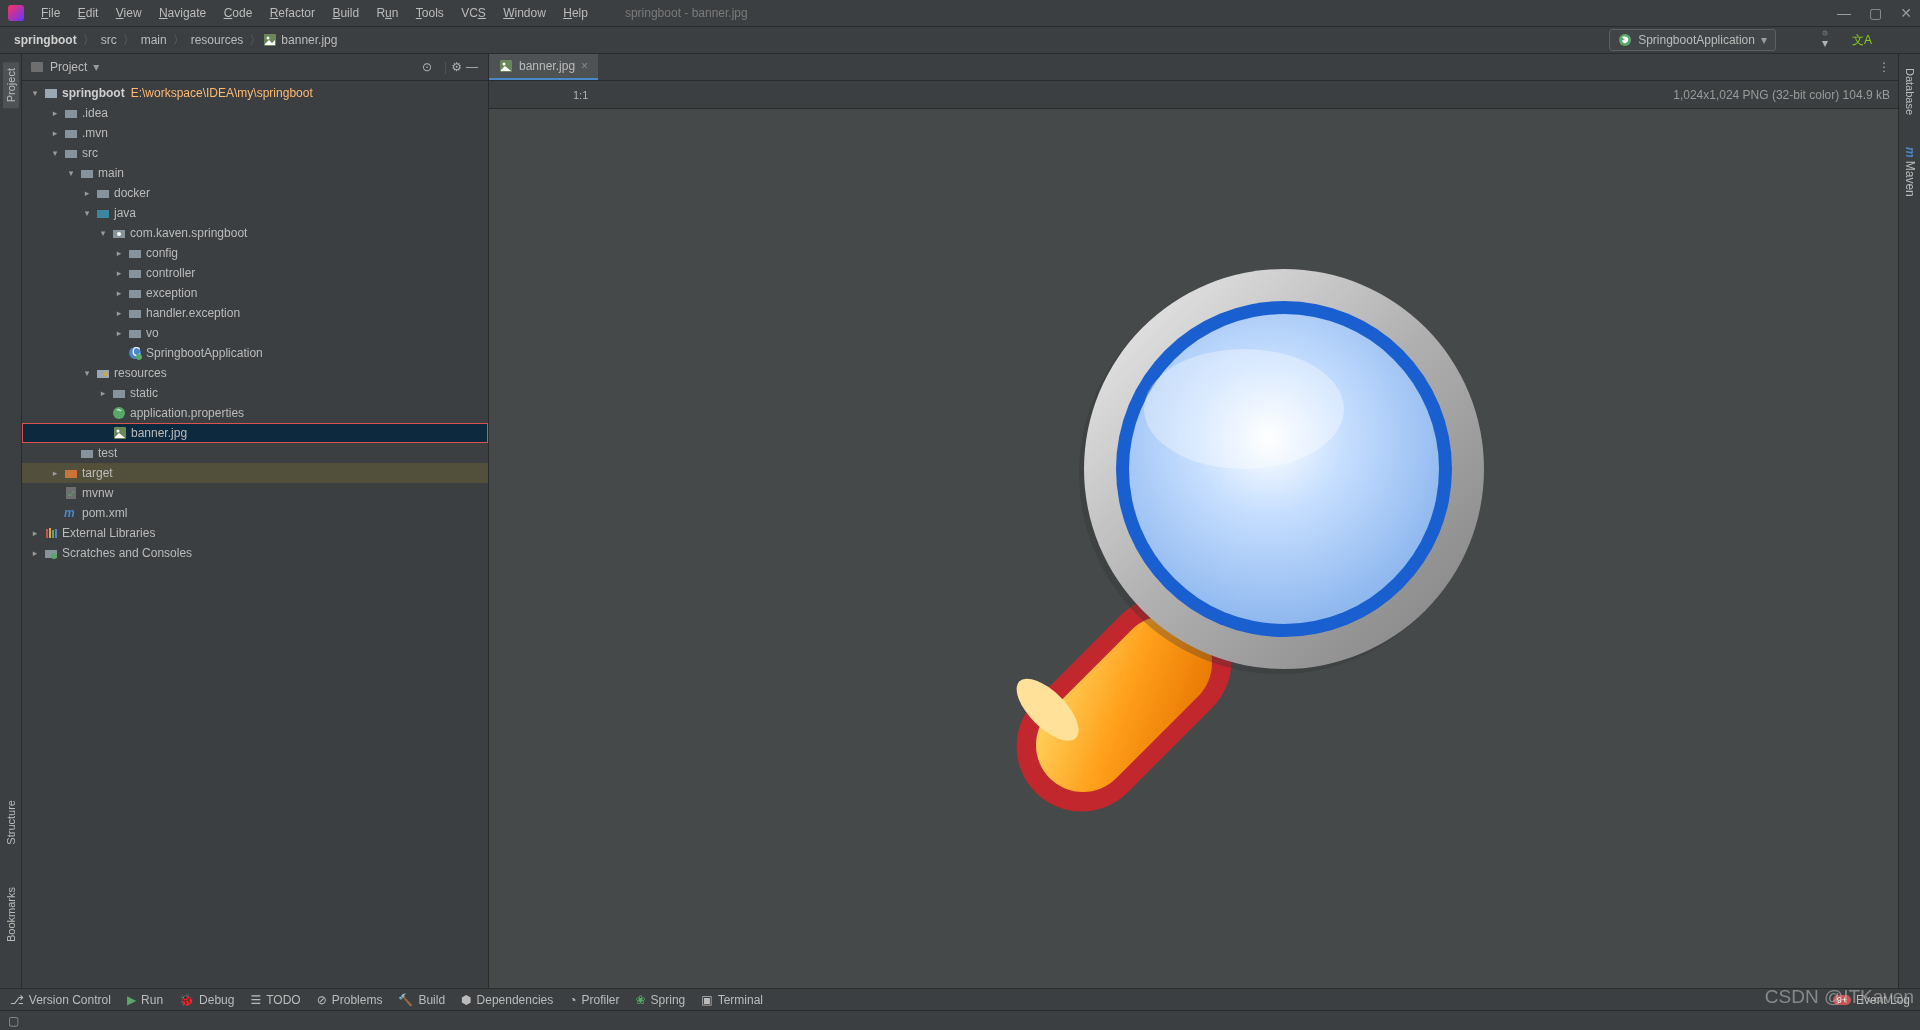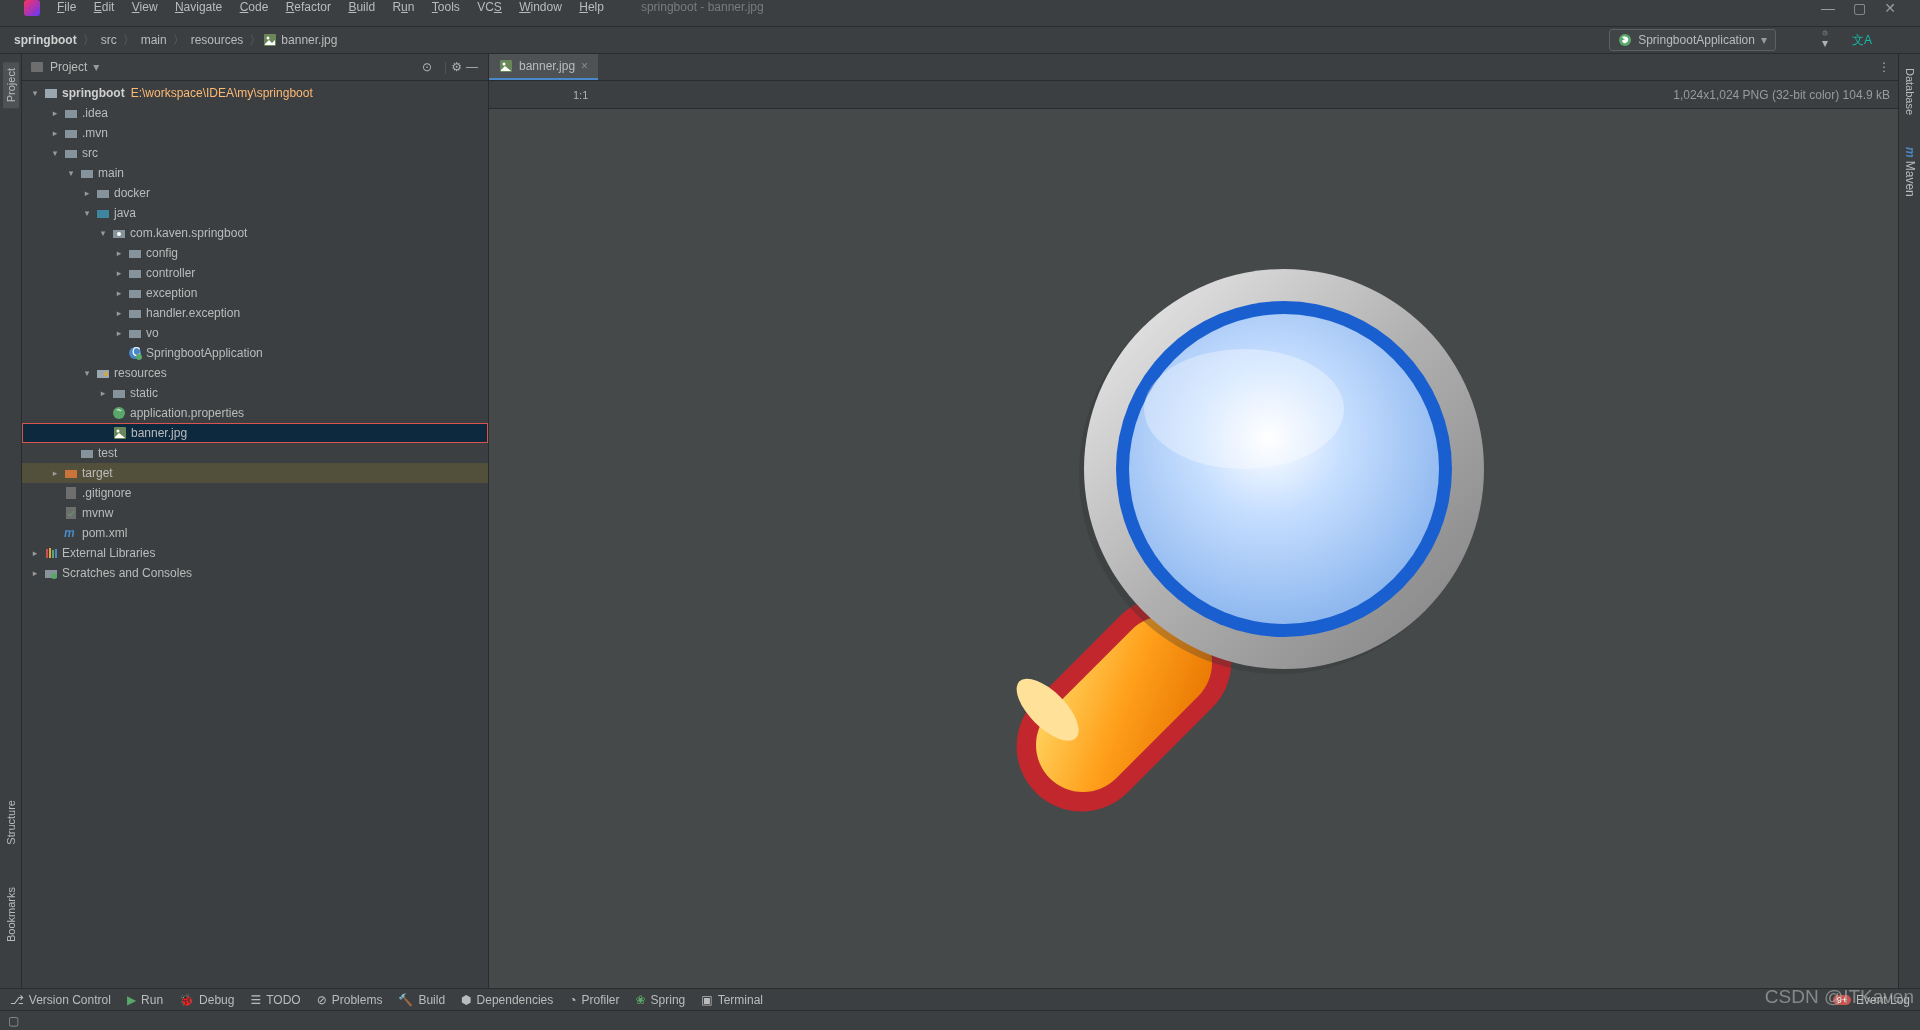--- a/index.html
+++ b/index.html
@@ -1,17 +1,17 @@
 <!DOCTYPE html>
 <html><head>
 <meta charset="utf-8">
 <style>
 *{margin:0;padding:0;box-sizing:border-box;font-family:"Segoe UI",Arial,sans-serif;font-size:12px;user-select:none}
 body{background:#3c3f41;color:#bbbbbb;width:1920px;height:1030px;overflow:hidden;position:relative}
-.titlebar{height:27px;background:#3c3f41;display:flex;align-items:flex-start;padding:0 24px;border-bottom:1px solid #2b2b2b}
+.titlebar{height:27px;background:#3c3f41;display:flex;align-items:center;padding:0 8px;border-bottom:1px solid #2b2b2b}
 .logo{width:16px;height:16px;background:linear-gradient(135deg,#fe315d,#6438ff);border-radius:3px;margin-right:10px}
 .menubar span{padding:4px 7px;color:#bbbbbb;cursor:pointer}
 .menubar span u{text-decoration:underline}
 .titlebar .wintitle{margin-left:30px;color:#7a7a7a}
 .winctrl{margin-left:auto;display:flex;gap:18px;color:#9a9a9a}
 .winctrl span{cursor:pointer;font-size:14px}
 .navbar{height:27px;background:#3c3f41;display:flex;align-items:center;padding:0 10px;border-bottom:1px solid #2b2b2b}
 .crumb{color:#bbbbbb;padding:2px 4px}
 .chev{color:#6e6e6e;margin:0 2px}
 .nav-right{margin-left:auto;display:flex;align-items:center;gap:8px}
@@ -142,21 +142,21 @@
       </span>
     <span class="iconbtn"><svg viewBox="0 0 14 14">
           <circle cx="7" cy="7" r="5" fill="none" stroke="#afb1b3"></circle>
           <path d="M7 7 L7 3 M7 7 L10 9" stroke="#afb1b3"></path>
         </svg>▾</span>
     <span class="iconbtn red">
         <svg viewBox="0 0 14 14">
           <rect x="3" y="3" width="8" height="8" fill="#c75450"></rect>
         </svg>
       </span>
-    <span class="iconbtn" style="color:#14b8a6">文A</span>
+    <span class="iconbtn" style="color:#84cc16">文A</span>
     <span class="iconbtn">
         <svg viewBox="0 0 14 14">
           <circle cx="6" cy="6" r="4" fill="none" stroke="#afb1b3" stroke-width="1.5"></circle>
           <line x1="9" y1="9" x2="13" y2="13" stroke="#afb1b3" stroke-width="1.5"></line>
         </svg>
       </span>
     <span class="iconbtn">
         <svg viewBox="0 0 14 14">
           <circle cx="7" cy="7" r="6" fill="#e8a33d"></circle>
           <path d="M7 3 L7 8 M7 10 L7 11" stroke="#fff" stroke-width="1.5"></path>
@@ -384,28 +384,20 @@
           <span class="label">test</span>
         </div>
       <div class="tnode" style="padding-left:26px;background:#52503a">
           <span class="arrow">▸</span>
           <span class="icf">
             <svg viewBox="0 0 14 14">
               <rect x="1" y="4" width="12" height="8" fill="#c9743b"></rect>
             </svg>
           </span>
           <span class="label">target</span>
-        </div>
-      <div class="tnode" style="padding-left:40px">
-          <span class="icf">
-            <svg viewBox="0 0 14 14">
-              <rect x="2" y="1" width="10" height="12" fill="#6e6e6e"></rect>
-            </svg>
-          </span>
-          <span class="label">.gitignore</span>
         </div>
       <div class="tnode" style="padding-left:40px">
           <span class="icf">
             <svg viewBox="0 0 14 14">
               <rect x="2" y="1" width="10" height="12" fill="#6e6e6e"></rect>
               <path d="M4 8 L6 10 L10 5" stroke="#59a869" fill="none"></path>
             </svg>
           </span>
           <span class="label">mvnw</span>
         </div>

